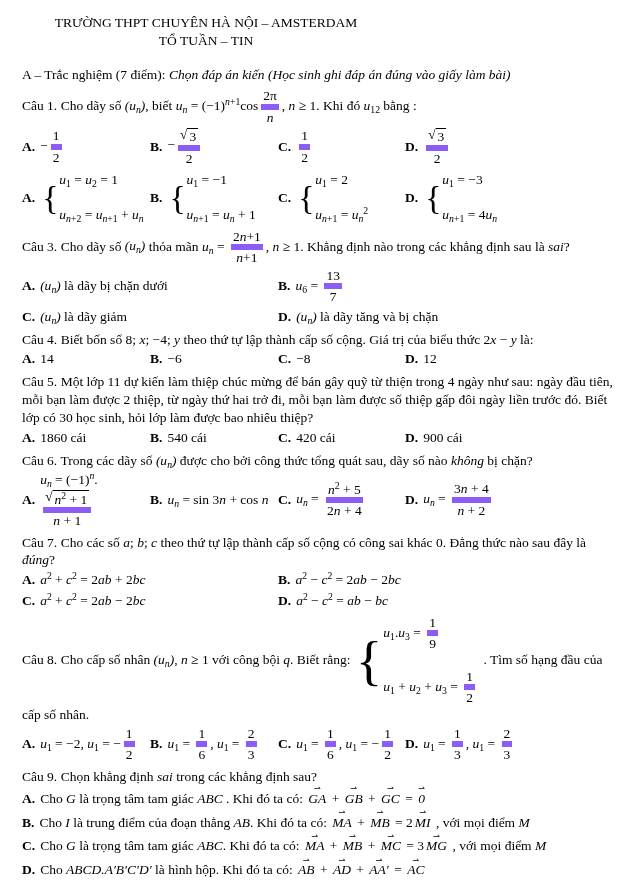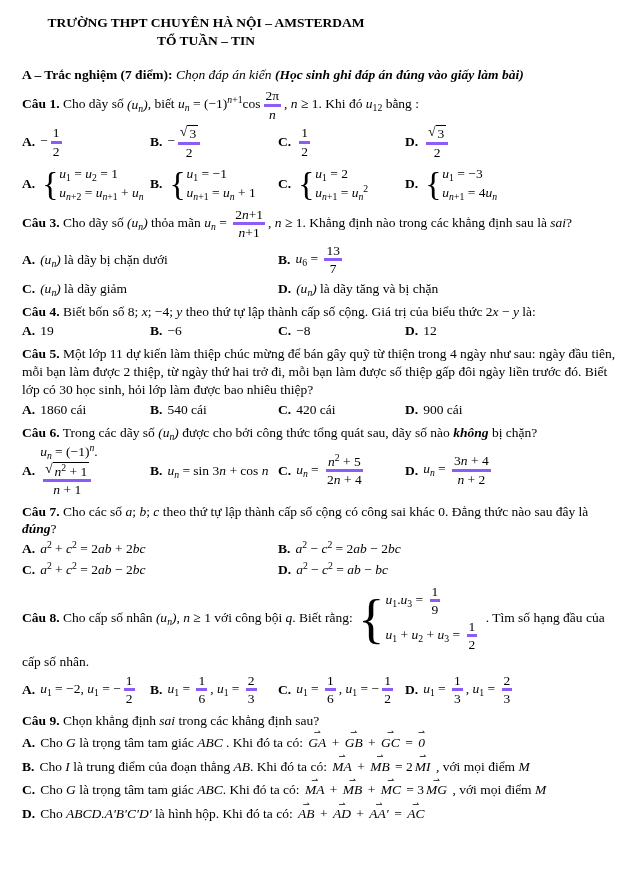--- a/index.html
+++ b/index.html
@@ -3,47 +3,47 @@
 <meta charset="utf-8">
 <style>
   html,body{margin:0;padding:0;background:#ffffff;}
   .page{
     width:629px;height:893px;box-sizing:border-box;
     background:#ffffff;color:#000;
     font-family:"Liberation Serif",serif;
     font-size:13.5px;line-height:1.32;
     padding:14px 12px 0 22px;overflow:hidden;
   }
-  .head-left{width:368px;text-align:center;font-weight:bold;}
+  .head-left{width:368px;text-align:center;font-weight:normal;}
   .title-block{text-align:center;font-weight:bold;margin-top:13px;}
   .title{font-size:14.6px;}
   .subtitle{font-size:13.8px;margin-top:1px;}
   .section-heading{margin-top:16px;}
   .question{margin-top:5px;}
   .stem{margin:2px 0;}
   .opts{margin:1px 0;}
   .row4{display:grid;grid-template-columns:128px 128px 127px 1fr;align-items:center;}
   .grid2{display:grid;grid-template-columns:256px 1fr;align-items:center;row-gap:3px;}
   .list .opt{margin:3px 0;line-height:1.55;}
   .opt{display:flex;align-items:center;}
   .optlabel{font-weight:bold;margin-right:5px;white-space:pre;}
-  .b{font-weight:bold;}
+  .b{font-weight:normal;}
   .i{font-style:italic;}
   .sub{font-size:0.72em;vertical-align:-0.32em;line-height:1;}
   .sup{font-size:0.72em;vertical-align:0.5em;line-height:1;}
   .frac{display:inline-flex;flex-direction:column;align-items:center;vertical-align:middle;margin:0 3px;line-height:1.15;text-align:center;}
-  .frac > .num{padding:0 2px;border-bottom:3px solid #8b5cf6;}
+  .frac > .num{padding:0 2px;border-bottom:6px solid #8b5cf6;}
   .frac > .den{padding:0 2px;}
   .sqrt{display:inline-flex;align-items:flex-start;}
   .sqrt-sym{line-height:1.05;}
   .sqrt-body{border-top:1px solid #000;padding:0 2px;line-height:1.12;}
   .cases{display:inline-flex;align-items:center;vertical-align:middle;margin:0 2px;}
   .brace{font-size:2.5em;font-weight:400;line-height:1;margin-right:1px;}
   .brace.xl{font-size:4.1em;}
-  .cases-rows{display:inline-flex;flex-direction:column;row-gap:1px;text-align:left;}
+  .cases-rows{display:inline-flex;flex-direction:column;row-gap:17px;text-align:left;}
   .vec{font-style:italic;position:relative;margin:0 2px;display:inline-block;}
   .vec::after{content:"⇀";position:absolute;left:50%;top:-0.7em;transform:translateX(-50%);font-size:0.62em;font-style:normal;}
 </style>
 </head>
 <body>
 
 <div class="page">
   <div class="head-left">
     <div class="school">TRƯỜNG THPT CHUYÊN HÀ NỘI – AMSTERDAM</div>
     <div class="dept">TỔ TUẦN – TIN</div>
@@ -165,21 +165,21 @@
           <span class="opttext"><span class="i">(u<span class="sub">n</span>)</span> là dãy tăng và bị chặn</span>
         </div>
       </div>
   </div>
 
   <div class="question">
     <div class="stem"><span class="b">Câu 4.</span> Biết bốn số 8; <span class="i">x</span>; −4; <span class="i">y</span> theo thứ tự lập thành cấp số cộng. Giá trị của biểu thức 2<span class="i">x</span> − <span class="i">y</span> là:</div>
     <div class="opts row4">
         <div class="opt">
           <span class="optlabel">A.</span>
-          <span class="opttext">19</span>
+          <span class="opttext">14</span>
         </div>
         <div class="opt">
           <span class="optlabel">B.</span>
           <span class="opttext">−6</span>
         </div>
         <div class="opt">
           <span class="optlabel">C.</span>
           <span class="opttext">−8</span>
         </div>
         <div class="opt">

